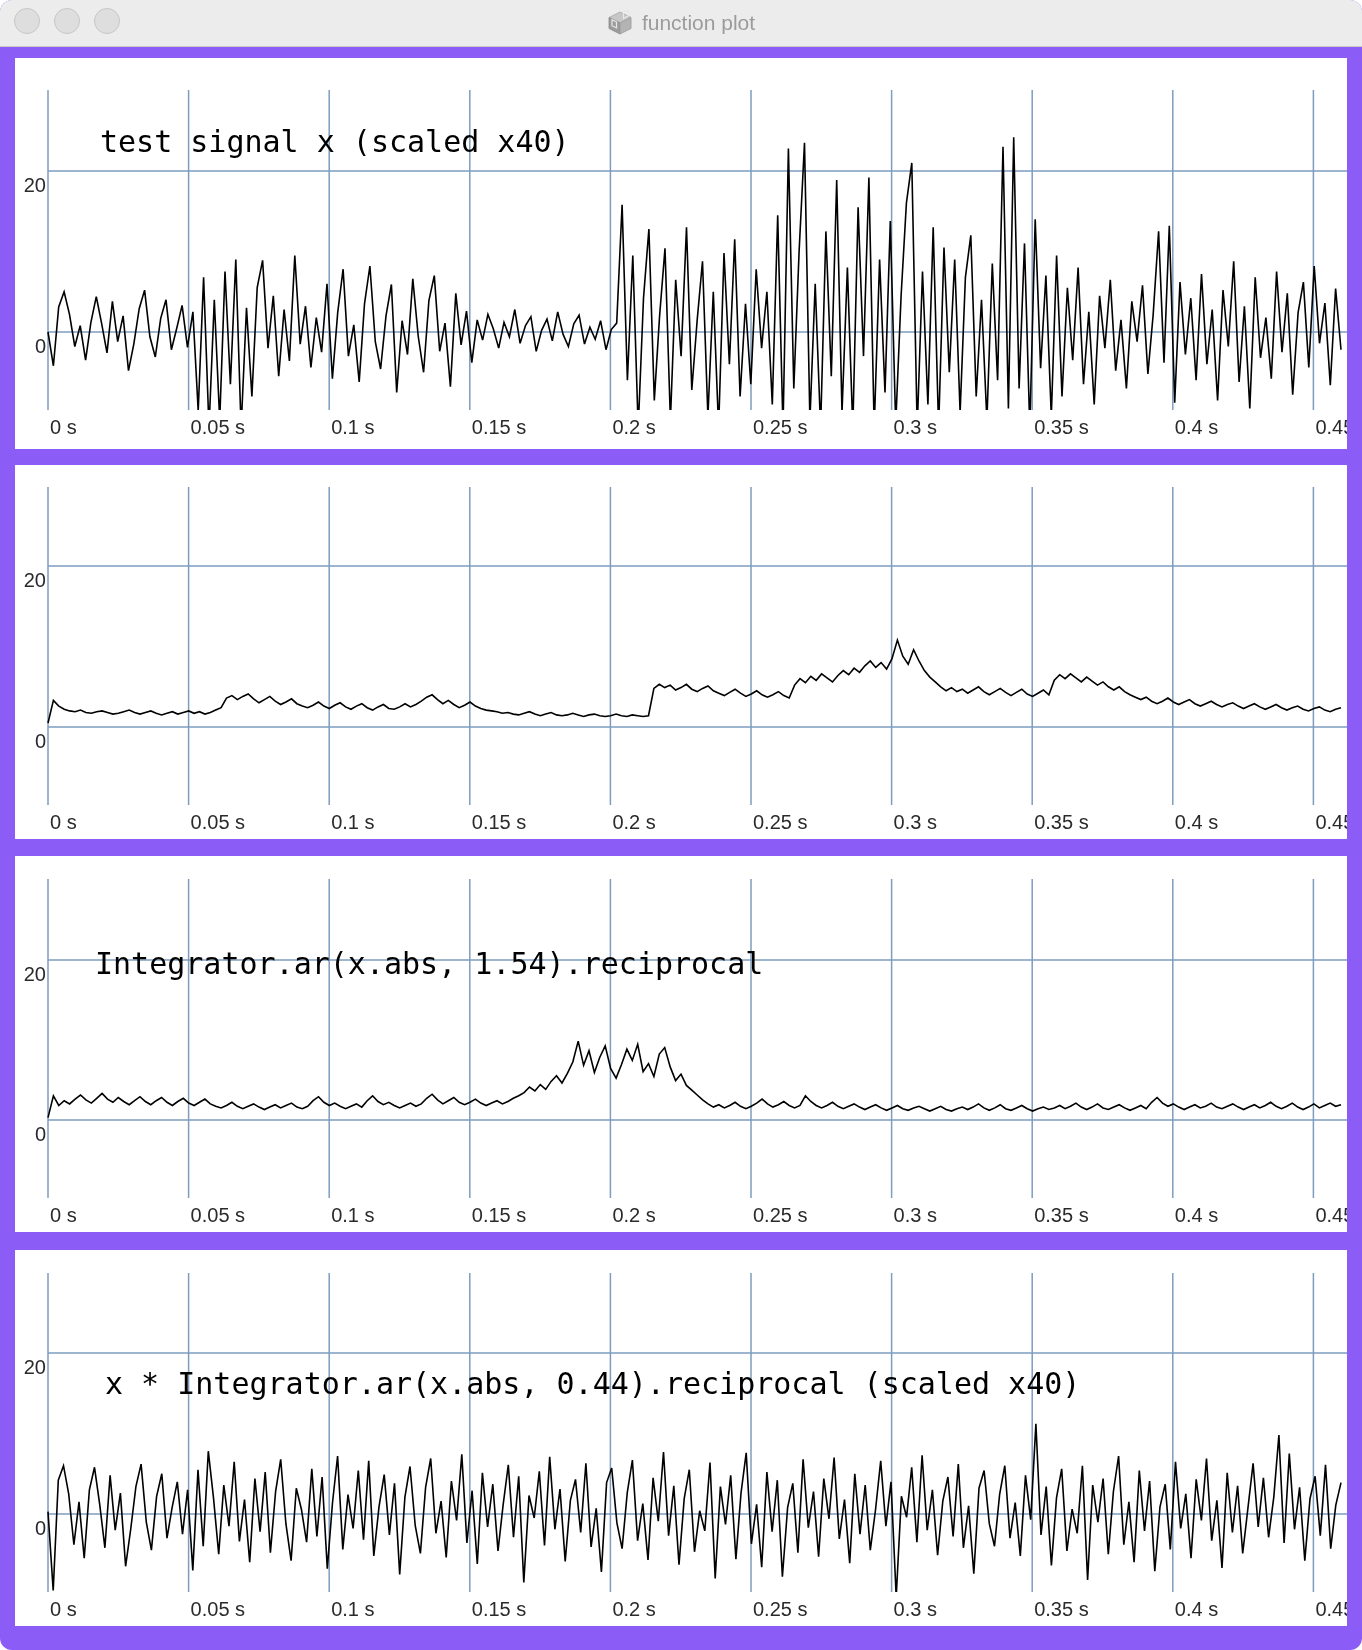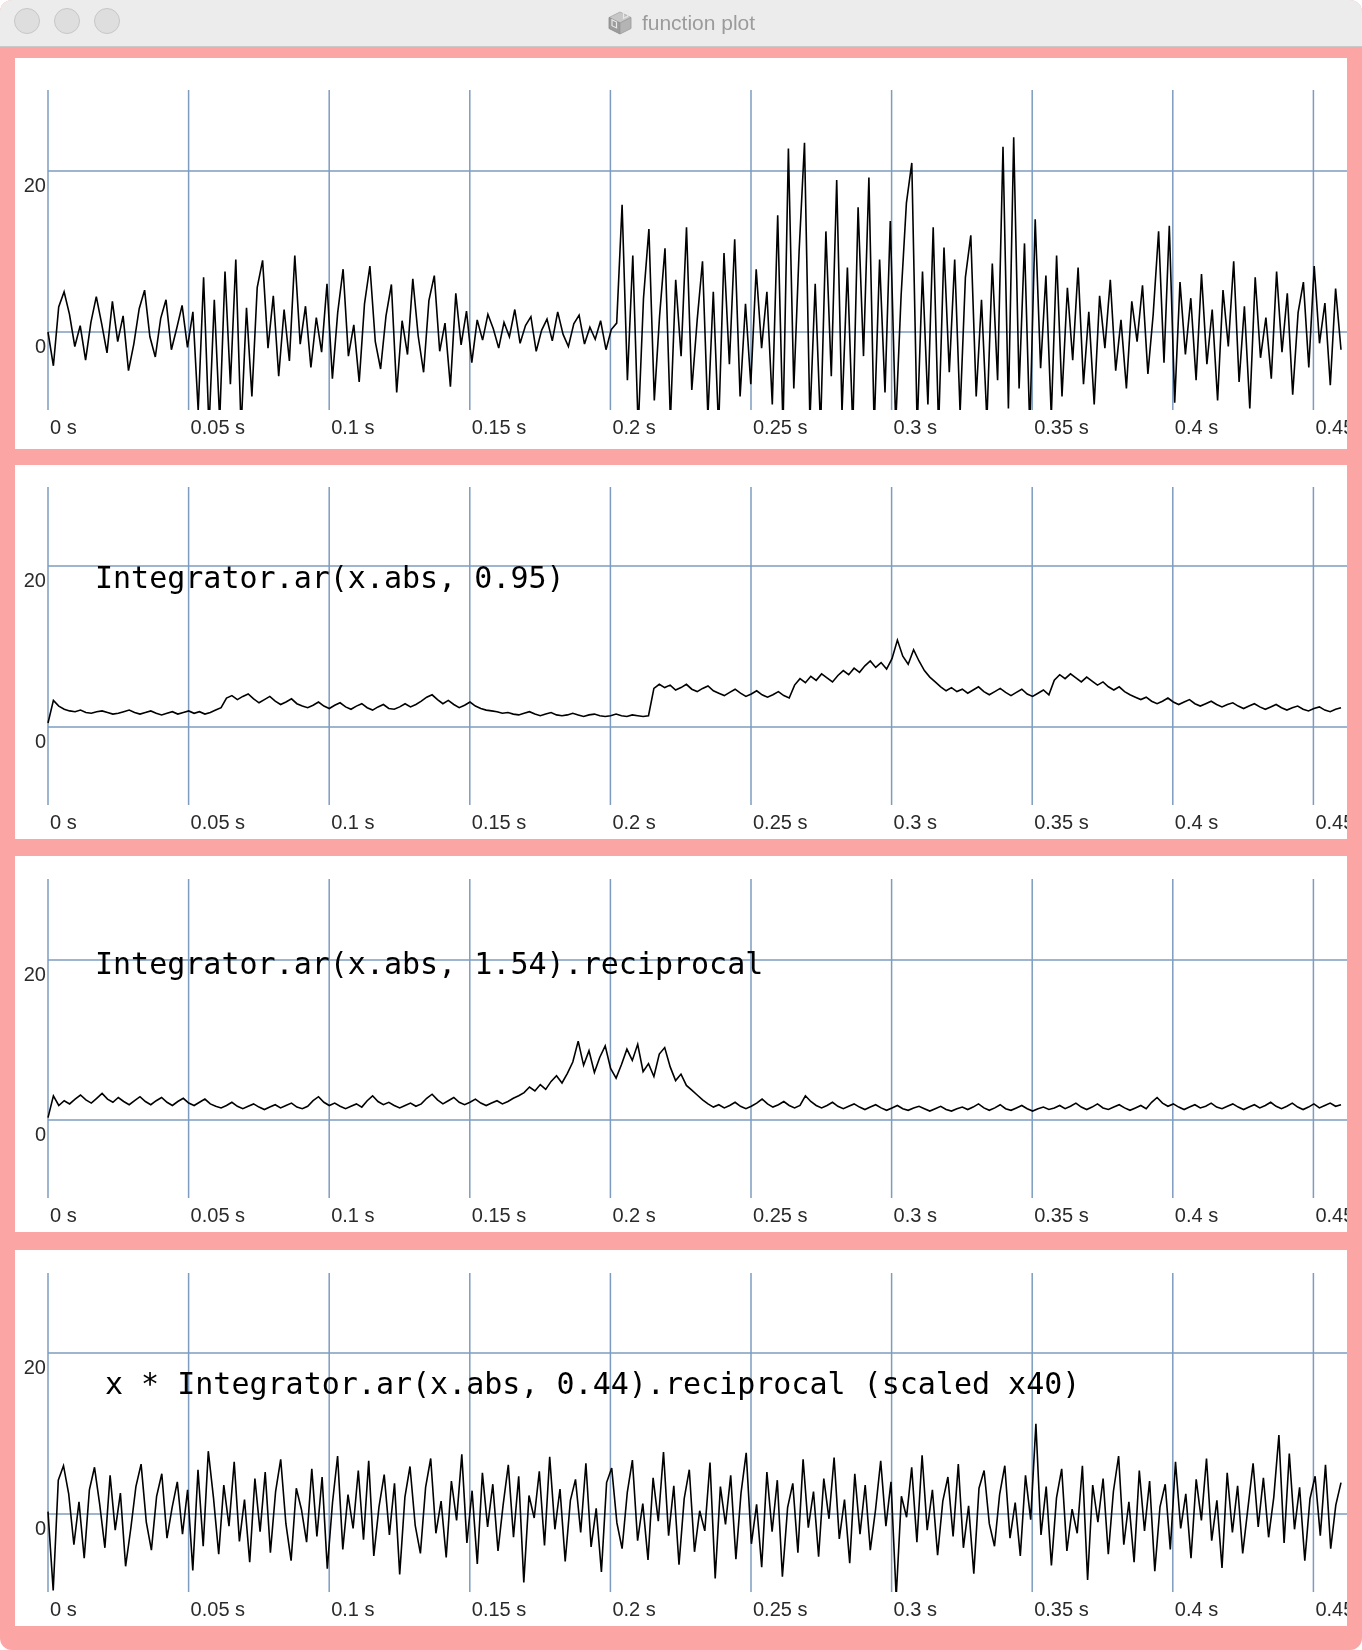--- a/index.html
+++ b/index.html
@@ -1,17 +1,17 @@
 <!DOCTYPE html>
 <html><head>
 <meta charset="utf-8">
 <style>
   html,body{margin:0;padding:0;background:#ffffff;}
   body{width:1362px;height:1650px;position:relative;font-family:"Liberation Sans",sans-serif;}
-  .window{position:absolute;left:0;top:0;width:1362px;height:1650px;background:#fca5a5;border-radius:12px;overflow:hidden;}
+  .window{position:absolute;left:0;top:0;width:1362px;height:1650px;background:#8b5cf6;border-radius:12px;overflow:hidden;}
   .titlebar{position:absolute;left:0;top:0;width:100%;height:46px;background:#ececec;border-bottom:1px solid #c9c9c9;}
   .traffic{position:absolute;top:8px;width:26px;height:26px;border-radius:50%;background:#dedede;border:1px solid #c6c6c6;box-sizing:border-box;}
   .tl-close{left:14px;} .tl-min{left:54px;} .tl-zoom{left:94px;}
   .titlewrap{position:absolute;left:0;top:0;width:100%;height:46px;display:flex;align-items:center;justify-content:center;gap:9px;}
   .titletext{color:#9b9b9b;font-size:21px;}
   .titleicon{width:26px;height:26px;display:block;}
   .panel{position:absolute;left:15px;width:1332px;background:#ffffff;overflow:hidden;}
   .panel svg{position:absolute;left:0;top:0;}
   .plot-title{position:absolute;font-family:"DejaVu Sans Mono","Liberation Mono",monospace;font-size:30px;color:#000;white-space:pre;z-index:3;}
   .tick{position:absolute;font-size:20px;color:#2a2a2a;white-space:pre;z-index:2;}
@@ -32,20 +32,21 @@
         <polygon points="2,7.5 13,13 13,24 2,18.5" fill="#9c9c9c" stroke="#8b8b8b" stroke-width="0.8"></polygon>
         <polygon points="24,7.5 13,13 13,24 24,18.5" fill="#b4b4b4" stroke="#9a9a9a" stroke-width="0.8"></polygon>
         <rect x="5" y="10.5" width="4.5" height="6" fill="none" stroke="#e8e8e8" stroke-width="1.2" transform="skewY(26) translate(0,-3.2)"></rect>
         <rect x="16.5" y="3.2" width="4.5" height="6" fill="none" stroke="#e8e8e8" stroke-width="1.2" transform="skewY(-26) translate(0,7.2)"></rect>
       </svg>
       <span class="titletext">function plot</span>
     </div>
   </div>
 
   <div class="panel" id="panel0" style="top:58px;height:391px;">
+    <div class="plot-title" style="left:85px;top:66px;">test signal x (scaled x40)</div>
   <svg width="1332" height="391">
         <defs>
           <clipPath id="clip0">
             <rect x="0" y="32" width="1332" height="320"></rect>
           </clipPath>
         </defs>
         <line x1="33" x2="33" y1="32" y2="352" stroke="#7d9cbf" stroke-width="1.5"></line>
         <line x1="173.6" x2="173.6" y1="32" y2="352" stroke="#7d9cbf" stroke-width="1.5"></line>
         <line x1="314.2" x2="314.2" y1="32" y2="352" stroke="#7d9cbf" stroke-width="1.5"></line>
         <line x1="454.79999999999995" x2="454.79999999999995" y1="32" y2="352" stroke="#7d9cbf" stroke-width="1.5"></line>
@@ -67,21 +68,20 @@
       <div class="tick" style="left: 738px; top: 358px;">0.25 s</div>
       <div class="tick" style="left: 878.6px; top: 358px;">0.3 s</div>
       <div class="tick" style="left: 1019.2px; top: 358px;">0.35 s</div>
       <div class="tick" style="left: 1159.8px; top: 358px;">0.4 s</div>
       <div class="tick" style="left: 1300.4px; top: 358px;">0.45 s</div>
       <div class="ylab" style="top: 116px;">20</div>
       <div class="ylab" style="top: 277px;">0</div>
     </div>
 
   <div class="panel" id="panel1" style="top:465px;height:374px;">
-    <div class="plot-title" style="left:80px;top:95px;">Integrator.ar(x.abs, 0.95)</div>
   <svg width="1332" height="374">
         <defs>
           <clipPath id="clip1">
             <rect x="0" y="22" width="1332" height="318"></rect>
           </clipPath>
         </defs>
         <line x1="33" x2="33" y1="22" y2="340" stroke="#7d9cbf" stroke-width="1.5"></line>
         <line x1="173.6" x2="173.6" y1="22" y2="340" stroke="#7d9cbf" stroke-width="1.5"></line>
         <line x1="314.2" x2="314.2" y1="22" y2="340" stroke="#7d9cbf" stroke-width="1.5"></line>
         <line x1="454.79999999999995" x2="454.79999999999995" y1="22" y2="340" stroke="#7d9cbf" stroke-width="1.5"></line>

